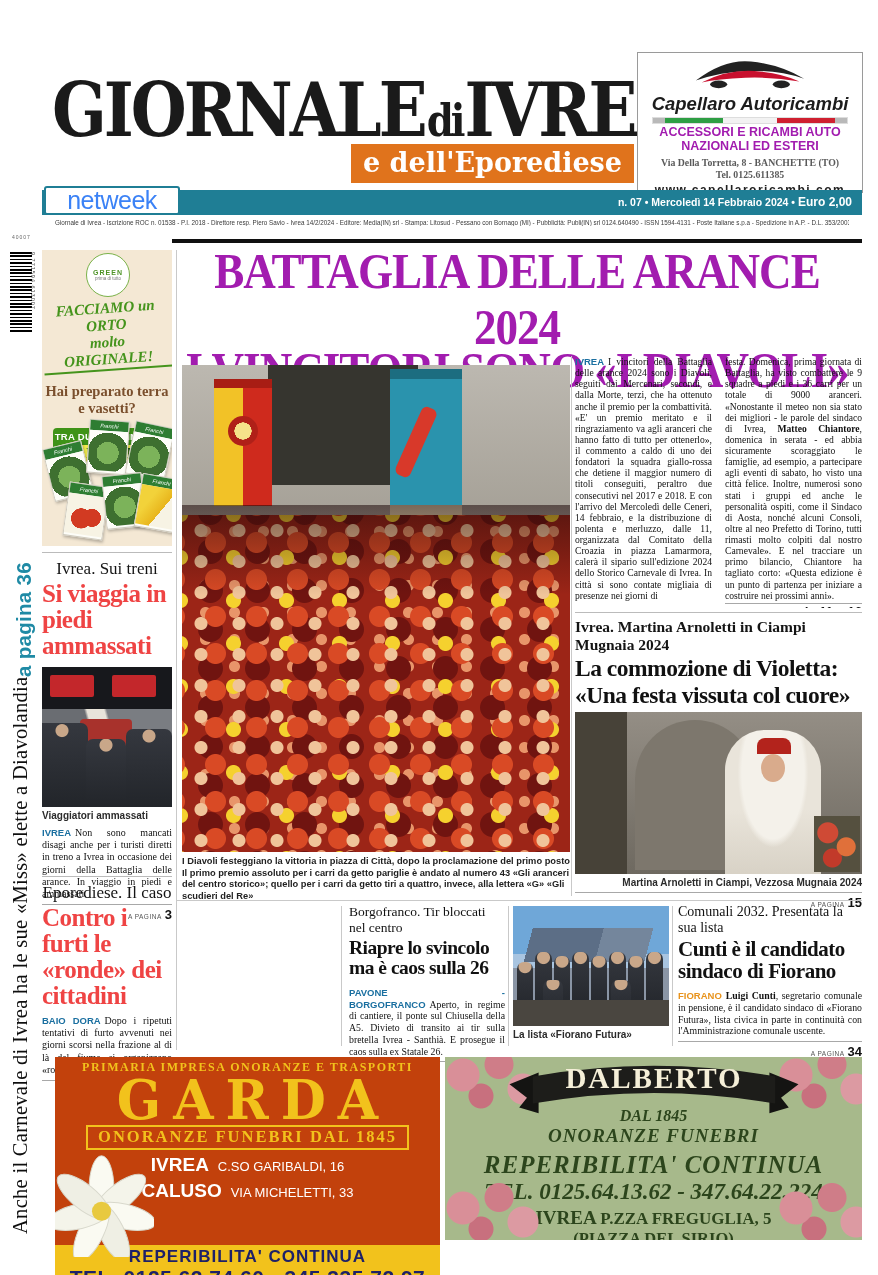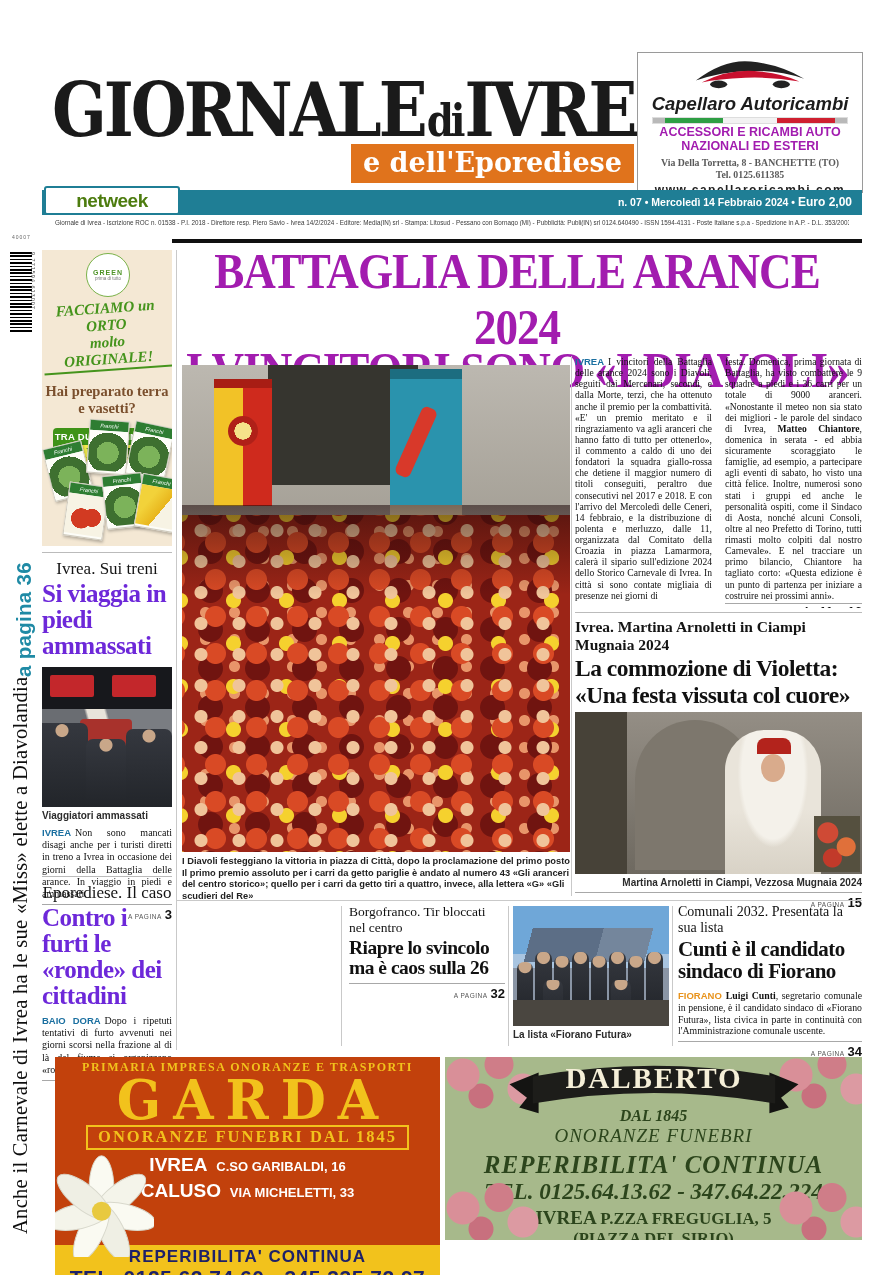--- a/index.html
+++ b/index.html
@@ -31,21 +31,21 @@
   .cap-name{font-style:italic;font-weight:bold;font-size:18.5px;color:#1c1c1c;margin-top:-2px;}
   .cap-flag{height:5px;margin:2px 14px;background:linear-gradient(90deg,#b9b9b9 0 6%,#2e9e44 6% 36%,#f2f2f2 36% 64%,#cf2030 64% 94%,#b9b9b9 94% 100%);border:1px solid #ddd;}
   .cap-red{color:#a21caf;font-weight:bold;font-size:12.5px;line-height:1.1;}
   .cap-addr{color:#5a5a5a;font-weight:bold;font-size:9.8px;margin-top:3px;line-height:1.25;font-family:Liberation Serif, serif;}
   .cap-web{color:#222;font-weight:bold;font-size:12px;letter-spacing:1.5px;margin-top:2px;}
 
   
   .nwbar{left:42px;top:190px;width:820px;height:25px;background:#1f7e95;}
   .nwlogo{position:absolute;left:2px;top:-4px;width:136px;height:29px;background:#fff;
     border:2px solid #1f7e95;border-radius:3px;box-sizing:border-box;display:flex;align-items:center;justify-content:center;}
-  .nwlogo span{font-family:"Liberation Sans",sans-serif;font-weight:bold;font-size:19px;color:#4d7c0f;letter-spacing:-0.5px;}
+  .nwlogo span{font-family:"Liberation Sans",sans-serif;font-weight:normal;font-size:25px;color:#3b82f6;letter-spacing:-0.5px;}
   .nwissue{position:absolute;right:10px;top:0;height:25px;line-height:25px;color:#fff;
     font-family:"Liberation Sans",sans-serif;font-size:10.5px;font-weight:bold;}
   .nwissue .euro{font-size:12px;}
   .imprint{left:55px;top:219px;width:794px;font-family:"Liberation Sans",sans-serif;font-size:6.3px;
     color:#3a3a3a;white-space:nowrap;overflow:hidden;text-align:center;}
 
   
   .leadrule{left:172px;top:239px;width:690px;height:4px;background:#101010;}
   .leadhead{left:172px;top:243px;width:690px;text-align:center;font-weight:bold;
     font-family:"Liberation Serif",serif;color:#a21caf;}
@@ -72,21 +72,21 @@
   .packet{position:absolute;width:38px;height:52px;background:#fdfdf8;border:1px solid #cfcabd;
     box-shadow:1px 2px 3px rgba(0,0,0,.25);}
   .packet .pb{height:10px;background:#2e7d32;color:#fff;font-family:"Liberation Sans",sans-serif;
     font-size:5.5px;font-style:italic;text-align:center;line-height:10px;}
   .packet .pi{height:40px;}
   .pi-green{background:radial-gradient(circle at 50% 55%,#7cb35a 0 38%,#3e7030 38% 70%,#fdfdf8 70%);}
   .pi-tom{background:radial-gradient(circle at 40% 60%,#d23a22 0 30%,transparent 31%),radial-gradient(circle at 68% 55%,#d23a22 0 26%,transparent 27%),#f7f3e4;}
   .pi-corn{background:linear-gradient(120deg,#f2d23a 30%,#e8b51c 60%,#f7f3e4 60%);}
 
   .kicker{text-align:center;font-size:17px;color:#141414;}
-  .shead{font-weight:bold;font-size:25px;line-height:1.04;letter-spacing:-.5px;color:#6d28d9;margin-top:2px;}
+  .shead{font-weight:bold;font-size:25px;line-height:1.04;letter-spacing:-.5px;color:#ef4444;margin-top:2px;}
   .sbody{font-size:10px;line-height:1.22;text-align:justify;margin-top:6px;}
   .loc{font-family:"Liberation Sans",sans-serif;font-weight:bold;font-size:9.5px;color:#1a6fa0;margin-right:4px;}
   .loc-or{color:#e8931c;}
   .pageref{border-top:1px solid #a8a8a8;margin-top:4px;text-align:right;font-family:"Liberation Sans",sans-serif;}
   .pr-pre{font-size:6.5px;color:#555;letter-spacing:.5px;margin-right:3px;}
   .pr-num{font-size:13px;font-weight:bold;color:#111;}
   .caption{font-family:"Liberation Sans",sans-serif;font-weight:bold;font-size:10px;color:#2b2b2b;margin-top:3px;}
 
   .story1{left:42px;top:552px;width:130px;border-top:1px solid #bbb;padding-top:6px;}
   .story2{left:42px;top:876px;width:130px;border-top:1px solid #bbb;padding-top:6px;}
@@ -171,38 +171,38 @@
   
   .garda{left:55px;top:1057px;width:385px;height:234px;background:#c2410c;color:#f2c21c;
      text-align:center;overflow:hidden;}
   .g-top{font-family:"Liberation Serif",serif;font-weight:bold;font-size:12px;letter-spacing:1.5px;margin-top:3px;}
   .g-name{font-family:"DejaVu Serif",serif;font-weight:bold;font-size:52px;line-height:.95;letter-spacing:12px;
      text-indent:12px;transform:scale(1,1.05);}
   .g-box{display:inline-block;border:2px solid #f2c21c;font-weight:bold;font-size:16.5px;
      padding:0 10px 1px;letter-spacing:2px;margin-top:1px;}
   .g-city{font-family:"Liberation Sans",sans-serif;color:#fff;margin-top:4px;}
   .g-city .c{font-weight:bold;font-size:19px;}
-  .g-city .a{font-weight:bold;font-size:13px;}
+  .g-city .a{font-weight:normal;font-size:13px;}
   .g-note{font-family:"Liberation Sans",sans-serif;color:#fff;font-style:italic;font-weight:bold;font-size:12.5px;}
   .g-band{position:absolute;left:0;bottom:0;width:100%;background:#f2c21c;color:#1e2168;
      font-family:"Liberation Sans",sans-serif;font-weight:bold;padding:2px 0 3px;}
   .g-band .b1{font-size:17px;letter-spacing:1px;}
   .g-band .b2{font-size:21px;letter-spacing:.5px;line-height:1;}
   .g-lily{position:absolute;left:-6px;bottom:34px;}
   .dalb{left:445px;top:1057px;width:417px;height:183px;background:#a7b98b;overflow:hidden;
      text-align:center;color:#2c451c;}
   .d-fl{position:absolute;width:120px;height:70px;
      background:radial-gradient(circle at 30% 40%,#d98f98 0 16px,rgba(0,0,0,0) 17px),
         radial-gradient(circle at 60% 25%,#cf7d88 0 14px,rgba(0,0,0,0) 15px),
         radial-gradient(circle at 80% 60%,#dc9aa2 0 15px,rgba(0,0,0,0) 16px),
         radial-gradient(circle at 45% 70%,#c8707e 0 12px,rgba(0,0,0,0) 13px);}
   .d-ribbon{position:relative;margin:2px auto 0;width:330px;height:64px;}
   .d-ribbon svg{display:block;}
   .d-line1{font-weight:bold;font-style:italic;font-size:16px;margin-top:-16px;}
-  .d-line2{font-weight:normal;font-style:italic;font-size:19px;letter-spacing:1px;}
+  .d-line2{font-weight:bold;font-style:italic;font-size:19px;letter-spacing:1px;}
   .d-line3{font-weight:bold;font-style:italic;font-size:25px;letter-spacing:1px;margin-top:4px;}
   .d-line4{font-weight:bold;font-style:italic;font-size:23px;}
   .d-line5{font-weight:bold;font-size:19px;margin-top:2px;}
   .d-line6{font-weight:bold;font-size:16.5px;}
 </style>
 </head>
 <body>
 
 <div class="page">
 
@@ -363,20 +363,21 @@
 
   <div class="abs hline"></div>
   <div class="abs vline" style="left:341px;top:906px;height:140px;"></div>
   <div class="abs vline" style="left:508px;top:906px;height:140px;"></div>
   <div class="abs vline" style="left:672px;top:906px;height:140px;"></div>
 
 
   <div class="abs bstory" style="left:349px;top:904px;width:156px;">
     <div class="bkick">Borgofranco. Tir bloccati nel centro</div>
     <div class="bhead" style="font-size:19.5px;"><span>Riapre lo svincolo</span><br><span>ma è caos sulla 26</span></div>
+    <div class="bbody"><span class="loc">PAVONE - BORGOFRANCO</span><span>Aperto, in regime di cantiere, il ponte sul Chiusella della A5. Divieto di transito ai tir sulla bretella Ivrea - Santhià. E prosegue il caos sulla ex Statale 26.</span></div>
     <div class="pageref"><span class="pr-pre">A PAGINA</span><span class="pr-num">32</span></div>
   </div>
 
   <div class="abs" style="left:513px;top:906px;width:156px;">
     <div class="ph ph-lista">
       <div class="pl-mnt"></div>
       <div class="person" style="left:4px;top:56px;width:16px;height:52px;"></div>
       <div class="person" style="left:22px;top:46px;width:17px;height:62px;"></div>
       <div class="person" style="left:41px;top:50px;width:16px;height:58px;"></div>
       <div class="person" style="left:59px;top:46px;width:17px;height:62px;"></div>

